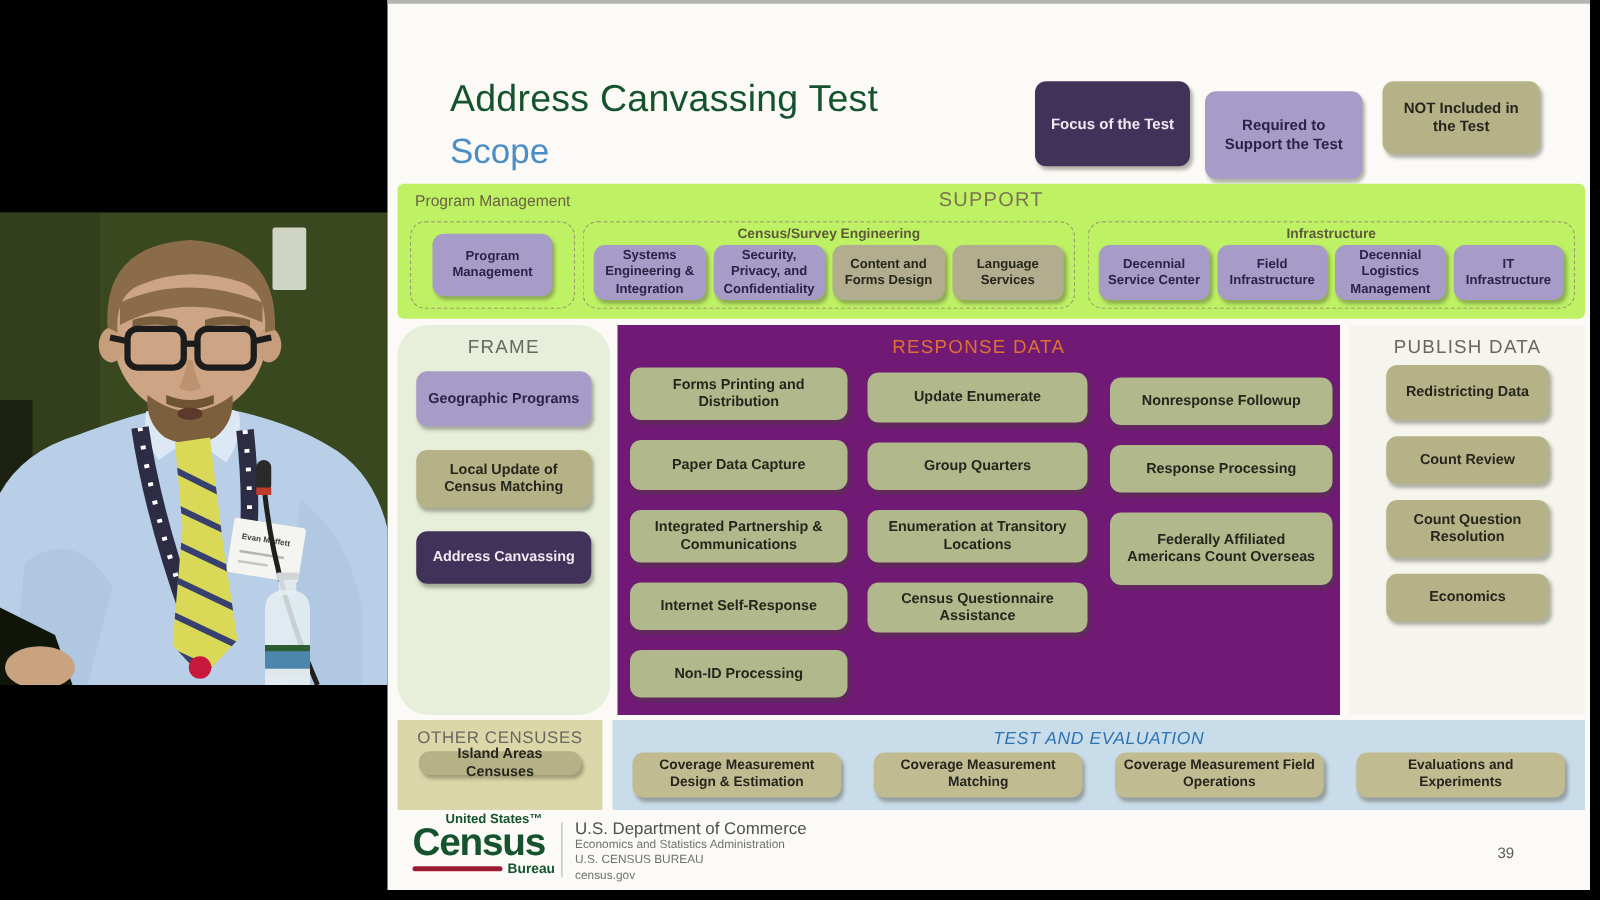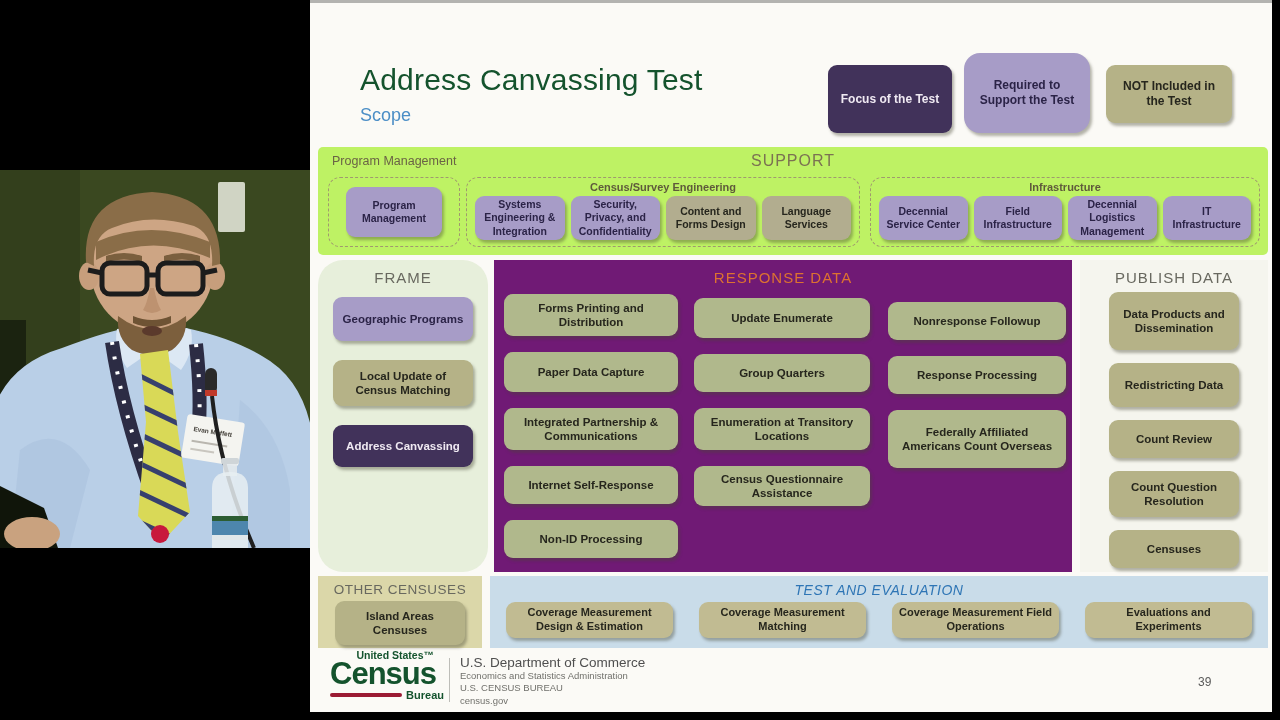--- a/index.html
+++ b/index.html
@@ -9,41 +9,41 @@
   }
   
   .video-panel { position:absolute; left:0; top:0; width:310px; height:720px; background:#000; }
   .video-feed { position:absolute; left:0; top:170px; width:310px; height:378px; background:#3a4820; overflow:hidden; }
   
   .slide {
     position:absolute; left:310px; top:0; width:962px; height:712px;
     background:#fbfaf6; border-top:3px solid #b3b3b0; box-sizing:border-box;
   }
   .slide-title { position:absolute; left:50px; top:60px; font-size:30px; color:#14532d; letter-spacing:0.2px; }
-  .slide-subtitle { position:absolute; left:50px; top:102px; font-size:18px; color:#4b8ec6; }
+  .slide-subtitle { position:absolute; left:50px; top:102px; font-size:28px; color:#4b8ec6; }
   .page-number { position:absolute; left:888px; top:672px; font-size:12px; color:#5a5a5a; }
 
   
   .box {
     border-radius:9px; display:flex; align-items:center; justify-content:center;
     text-align:center; font-weight:bold; font-size:11.5px; line-height:1.25;
     color:#26261d; box-shadow:2px 3px 3px rgba(70,70,50,.4);
     padding:2px 7px; box-sizing:border-box;
   }
   .focus { background:#41325a; color:#efe9f2; }
   .required { background:#a79cc7; color:#2b2347; }
   .not-included { background:#b5b287; }
   .sage { background:#b0b88c; }
   .gray-olive { background:#b2ad8f; }
   .tan { background:#c1bb92; }
 
   
   .legend-box { position:absolute; font-size:12px; }
   .legend-focus { left:518px; top:62px; width:124px; height:68px; }
-  .legend-required { left:654px; top:50px; width:126px; height:80px;border-radius:16px; }
+  .legend-required { left:654px; top:70px; width:126px; height:70px; }
   .legend-not { left:796px; top:62px; width:126px; height:58px; }
 
   
   .support { position:absolute; left:8px; top:144px; width:950px; height:108px; background:#bef264; border-radius:5px; }
   .support-corner { position:absolute; left:14px; top:7px; font-size:12.5px; color:#6a6345; }
   .support-header { position:absolute; left:0; right:0; top:5px; text-align:center; font-size:16px; color:#7b7252; letter-spacing:1px; }
   .dash-group { position:absolute; top:30px; height:70px; border:1.6px dashed #a09a6e; border-radius:12px; box-sizing:border-box; }
   .dash-1 { left:10px; width:132px; display:flex; align-items:center; justify-content:center; }
   .dash-2 { left:148px; width:394px; }
   .dash-3 { left:552px; width:390px; }
@@ -69,21 +69,21 @@
   .publish-sec { position:absolute; left:770px; top:257px; width:188px; height:312px; background:#f5f5ee; }
   .publish-col { display:flex; flex-direction:column; align-items:center; gap:13px; margin-top:6px; }
   .publish-col .box { width:130px; }
 
   .h38 { height:38px; } .h40 { height:40px; } .h42 { height:42px; }
   .h44 { height:44px; } .h46 { height:46px; } .h58 { height:58px; }
 
   
   .other-sec { position:absolute; left:8px; top:573px; width:164px; height:72px; background:#dbd7a9; }
   .other-sec .section-header { font-size:13.5px; padding-top:6px; letter-spacing:0.5px; }
-  .other-sec .box { width:130px; height:44px; margin:4px auto 0 auto; }
+  .other-sec .box { width:130px; height:19px; margin:4px auto 0 auto; }
   .testeval-sec { position:absolute; left:180px; top:573px; width:778px; height:72px; background:#c9dce9; }
   .testeval-sec .section-header { color:#2e75b5; font-size:14px; padding-top:6px; letter-spacing:0.5px;font-style:italic; }
   .testeval-row { display:flex; gap:26px; padding:4px 16px 0 16px;align-items:flex-end; }
   .testeval-row .box { flex:1; height:36px; font-size:11px; }
 
   
   .logo { position:absolute; left:20px; top:646px; width:114px; color:#14532d; }
   .logo-top { font-size:10.5px; font-weight:bold; text-align:right; padding-right:10px; }
   .logo-main { font-size:31px; font-weight:bold; letter-spacing:-1px; line-height:0.85; }
   .logo-bottom { display:flex; align-items:center; gap:4px; margin-top:2px; }
@@ -256,25 +256,24 @@
     <div class="resp-col col-3">
       <div class="box sage h38">Nonresponse Followup</div>
       <div class="box sage h38">Response Processing</div>
       <div class="box sage h58">Federally Affiliated Americans Count Overseas</div>
     </div>
   </div>
 
   <div class="publish-sec">
     <div class="section-header">PUBLISH DATA</div>
     <div class="publish-col">
-      <div class="box not-included h58">Data Products and Dissemination</div>
       <div class="box not-included h44">Redistricting Data</div>
       <div class="box not-included h38">Count Review</div>
       <div class="box not-included h46">Count Question Resolution</div>
-      <div class="box not-included h38">Censuses</div>
+      <div class="box not-included h38">Economics</div>
     </div>
   </div>
 
   <div class="other-sec">
     <div class="section-header">OTHER CENSUSES</div>
     <div class="box not-included">Island Areas Censuses</div>
   </div>
 
   <div class="testeval-sec">
     <div class="section-header">TEST AND EVALUATION</div>

